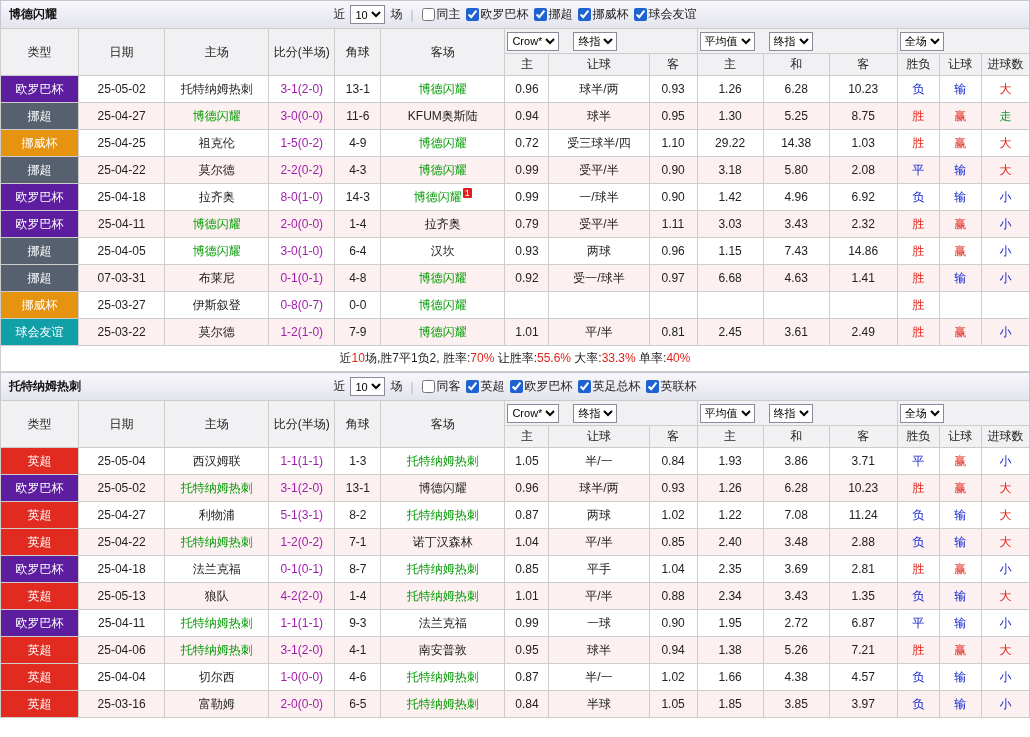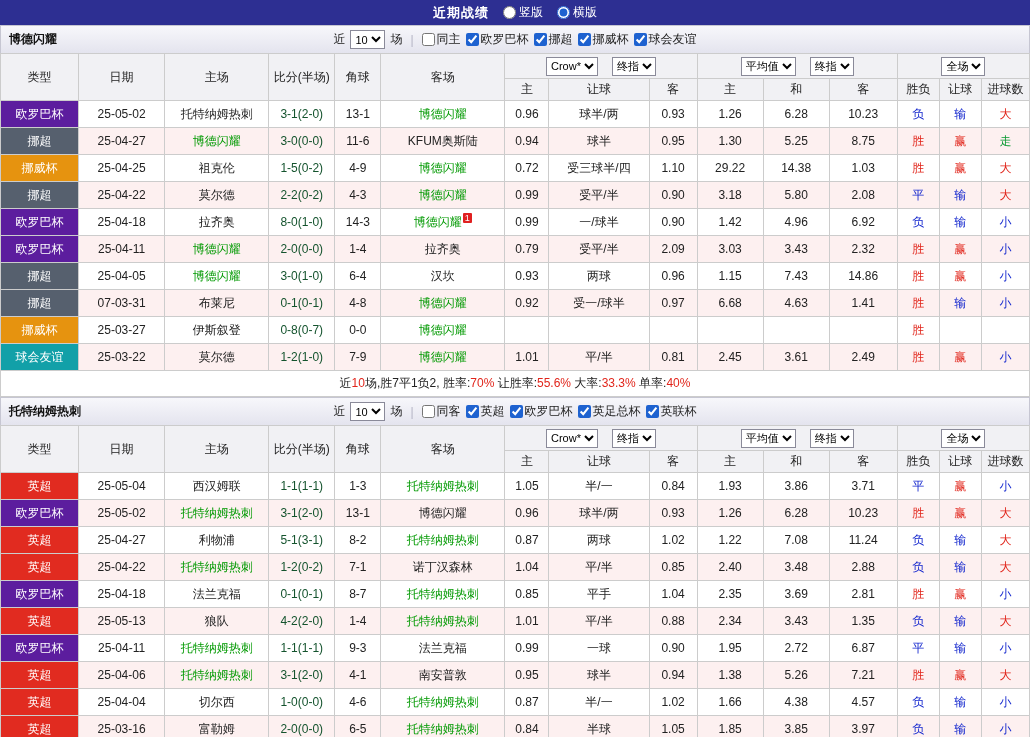--- a/index.html
+++ b/index.html
@@ -14,43 +14,32 @@
   .filters .sep{color:#b5b5c5;margin:0 3px;}
   .filters label{display:inline-flex;align-items:center;gap:2px;cursor:pointer;}
   select{font-size:11px;height:19px;border:1px solid #8a8a99;background:#fff;}
   table{width:1030px;border-collapse:collapse;table-layout:fixed;}
   th,td{border:1px solid #ccc;text-align:center;white-space:nowrap;overflow:hidden;padding:0 2px;}
   thead th{background:#f1f1f4;font-weight:normal;height:24px;color:#222;}
   thead tr.sub th{height:21px;}
   tbody td{height:26px;}
   tr.alt td{background:#fdf0f0;}
   td.league{color:#fff;padding:0;}
-  .score{color:#14532d;}
+  .score{color:#a21caf;}
   .focus{color:#090;}
   sup.redcard{color:#fff;background:#e02020;font-size:9px;line-height:11px;padding:0 2px;border-radius:1px;margin-left:1px;}
   tr.summary td{height:25px;background:#fff;}
   tr.summary span.red{color:#e1251b;}
-  .grpsel{display:flex;justify-content:center;gap:14px;align-items:center;}
+  .grpsel{display:flex;gap:14px;align-items:center;}
 </style>
 </head>
 <body>
 
 <div>
 
-  <div class="topbar">
-    <span class="title">近期战绩</span>
-    <label>
-      <input type="radio" name="layout" id="radio-vertical" style="">
-      <span>竖版</span>
-    </label>
-    <label>
-      <input type="radio" name="layout" id="radio-horizontal" checked="" style="">
-      <span>横版</span>
-    </label>
-  </div>
 
   <div class="section-bar">
     <span class="team">博德闪耀</span>
     <div class="filters">
       <span>近</span>
       <select><option>10</option></select>
       <span>场</span>
       <span class="sep">|</span>
       <label>
         <input type="checkbox" style="">
@@ -221,21 +210,21 @@
         </tr>
         <tr class="alt">
           <td class="league" style="background: rgb(92, 29, 158);">欧罗巴杯</td>
           <td>25-04-11</td>
           <td><span class="focus">博德闪耀</span></td>
           <td class="score">2-0(0-0)</td>
           <td>1-4</td>
           <td><span>拉齐奥</span></td>
           <td>0.79</td>
           <td>受平/半</td>
-          <td>2.09</td>
+          <td>1.11</td>
           <td>3.03</td>
           <td>3.43</td>
           <td>2.32</td>
           <td style="color: rgb(225, 37, 27);">胜</td>
           <td style="color: rgb(225, 37, 27);">赢</td>
           <td style="color: rgb(20, 39, 206);">小</td>
         </tr>
         <tr>
           <td class="league" style="background: rgb(86, 96, 110);">挪超</td>
           <td>25-04-05</td>

